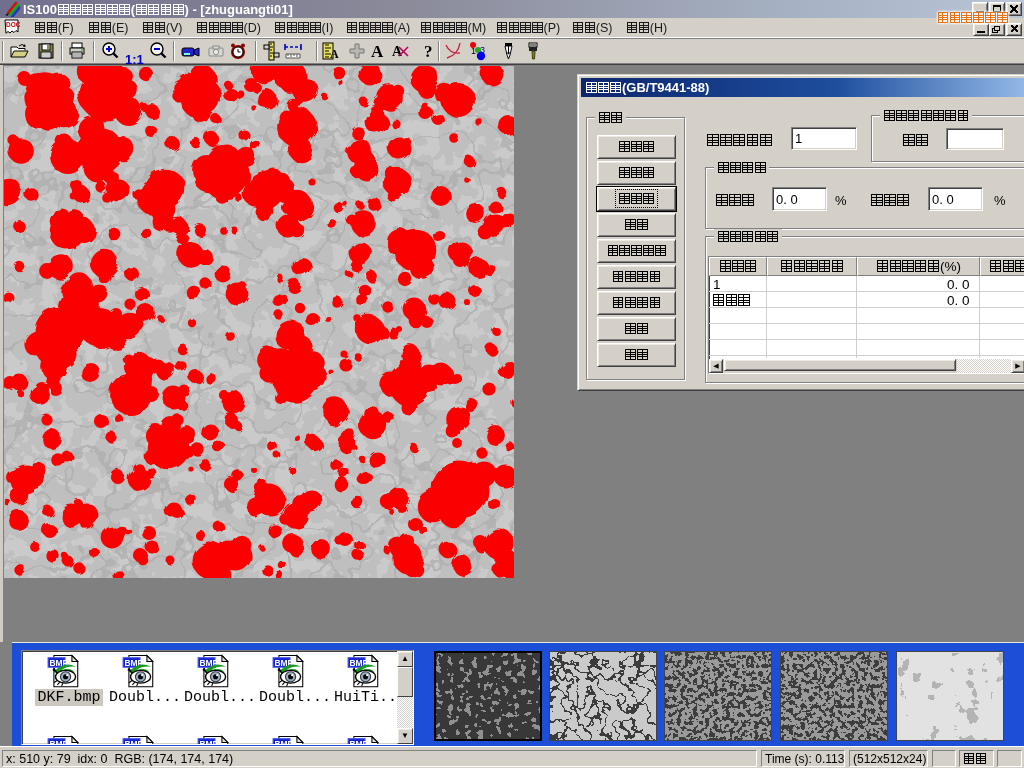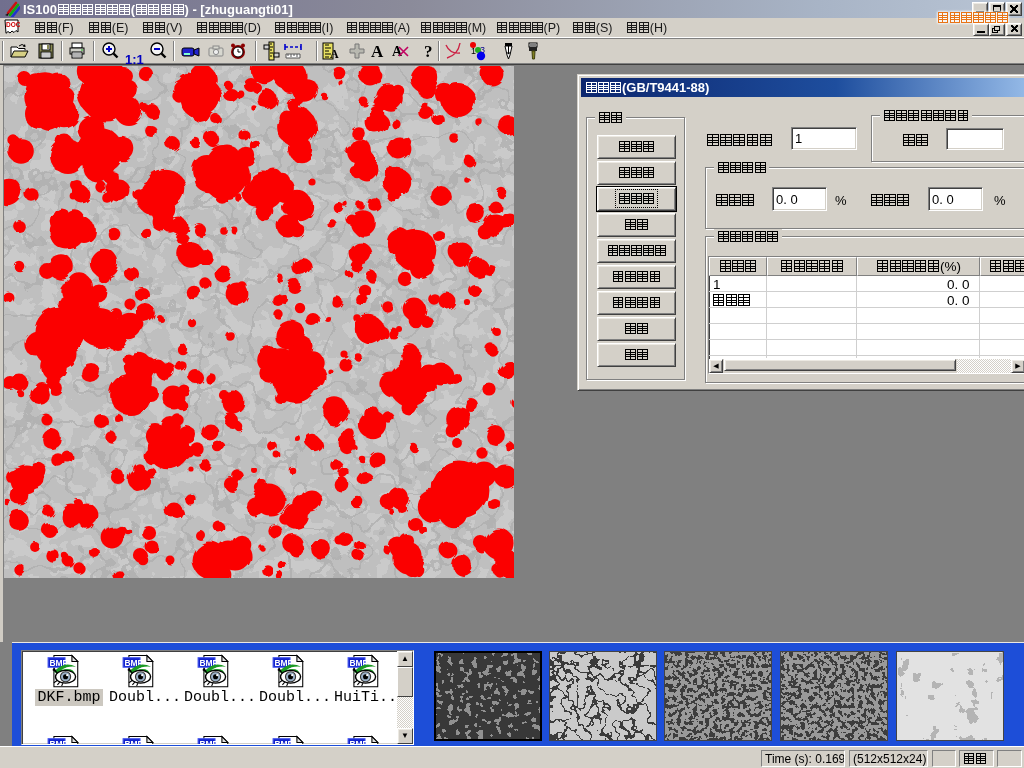--- a/index.html
+++ b/index.html
@@ -982,17 +982,18 @@
 <feMerge>
               <feMergeNode in="bgf"></feMergeNode>
               <feMergeNode in="spots"></feMergeNode>
             </feMerge>
 </filter>
         </defs>
 <rect width="108" height="90" filter="url(#tx5)"></rect>
       </svg></div>
   </div>
 <div class="abs" style="left:0;top:746px;width:1024px;height:22px;background:#d4d0c8;border-top:1px solid #fff;font-size:12.5px">
-    <span style="position:absolute;top:3px;height:17px;border:1px solid;border-color:#808080 #fff #fff #808080;padding:1px 3px 0 3px;white-space:nowrap;overflow:hidden;left:761px;width:84px;font-size:12px">Time (s): 0.169</span>
+    <span style="position:absolute;top:3px;height:17px;border:1px solid;border-color:#808080 #fff #fff #808080;padding:1px 3px 0 3px;white-space:nowrap;overflow:hidden;left:2px;width:755px">x: 510 y: 79&nbsp; idx: 0&nbsp; RGB: (174, 174, 174)</span>
+    <span style="position:absolute;top:3px;height:17px;border:1px solid;border-color:#808080 #fff #fff #808080;padding:1px 3px 0 3px;white-space:nowrap;overflow:hidden;left:761px;width:84px;font-size:12px">Time (s): 0.113</span>
     <span style="position:absolute;top:3px;height:17px;border:1px solid;border-color:#808080 #fff #fff #808080;padding:1px 3px 0 3px;white-space:nowrap;overflow:hidden;left:849px;width:79px;font-size:12px">(512x512x24)</span>
     <span style="position:absolute;top:3px;height:17px;border:1px solid;border-color:#808080 #fff #fff #808080;padding:1px 3px 0 3px;white-space:nowrap;overflow:hidden;left:932px;width:24px"></span>
     <span style="position:absolute;top:3px;height:17px;border:1px solid;border-color:#808080 #fff #fff #808080;padding:1px 3px 0 3px;white-space:nowrap;overflow:hidden;left:959px;width:35px"><i class="g"></i><i class="g"></i></span>
     <span style="position:absolute;top:3px;height:17px;border:1px solid;border-color:#808080 #fff #fff #808080;padding:1px 3px 0 3px;white-space:nowrap;overflow:hidden;left:997px;width:25px"></span>
   </div>
 </body></html>

